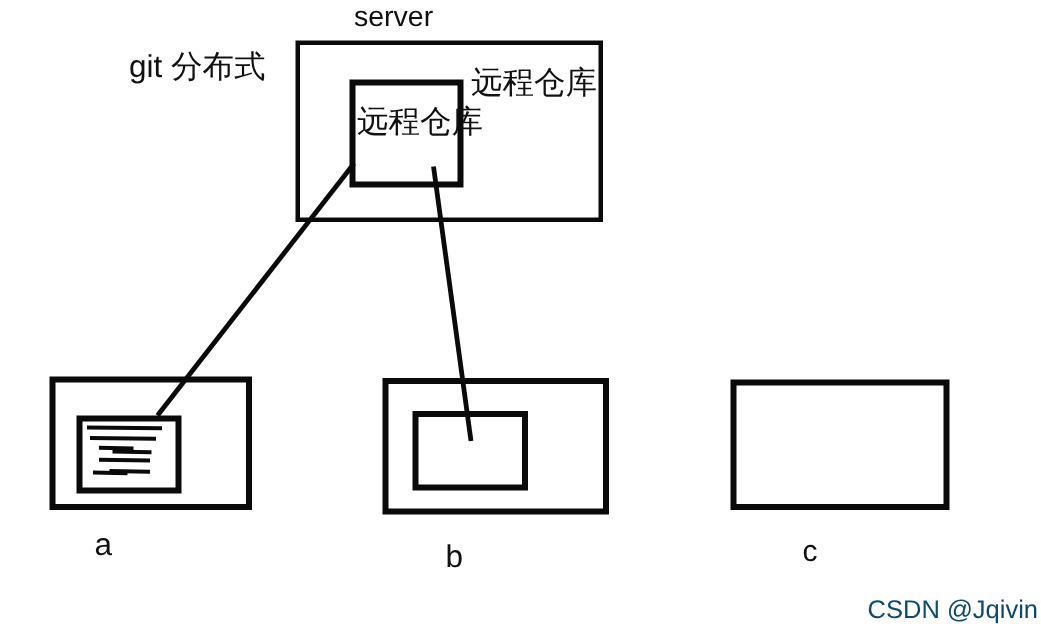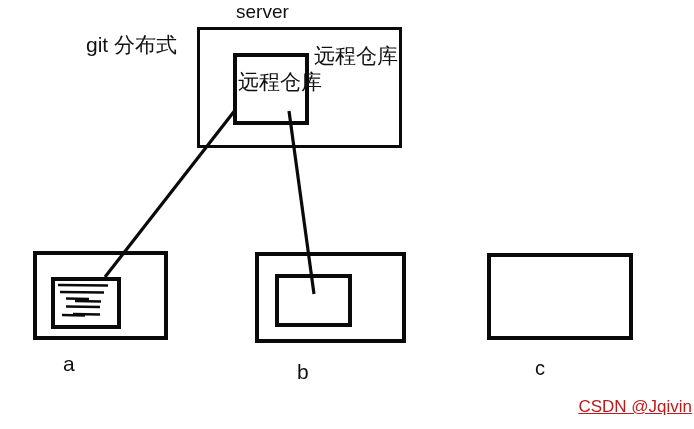--- a/index.html
+++ b/index.html
@@ -34,22 +34,21 @@
   .project-label  { left: 238px; top: 70px;  font-size: 21px; }
   .local-label    { left: 285px; top: 260px; font-size: 20px; }
   .label-a        { left: 63px;  top: 352px; font-size: 21px; }
   .label-b        { left: 297px; top: 360px; font-size: 21px; }
   .label-c        { left: 535px; top: 357px; font-size: 20px; }
   .watermark {
     position: absolute;
     right: 2px;
     top: 397px;
     font-size: 17px;
-    color: #b91c1c;
-    text-decoration: underline;
+    color: #0c4a6e;
   }
   .server-box      { left: 197px; top: 27px;  width: 205px; height: 121px; }
   .project-box     { left: 233px; top: 53px;  width: 76px;  height: 72px; border-width: 4px; }
   .node-a-box      { left: 33px;  top: 251px; width: 135px; height: 89px; border-width: 4px; }
   .doc-box         { left: 51px;  top: 277px; width: 70px;  height: 52px; border-width: 4px; }
   .node-b-box      { left: 255px; top: 252px; width: 151px; height: 91px; border-width: 4px; }
   .local-repo-box  { left: 275px; top: 274px; width: 77px;  height: 53px; border-width: 4px; }
   .node-c-box      { left: 487px; top: 253px; width: 146px; height: 87px; border-width: 4px; }
   .overlay {
     position: absolute;

